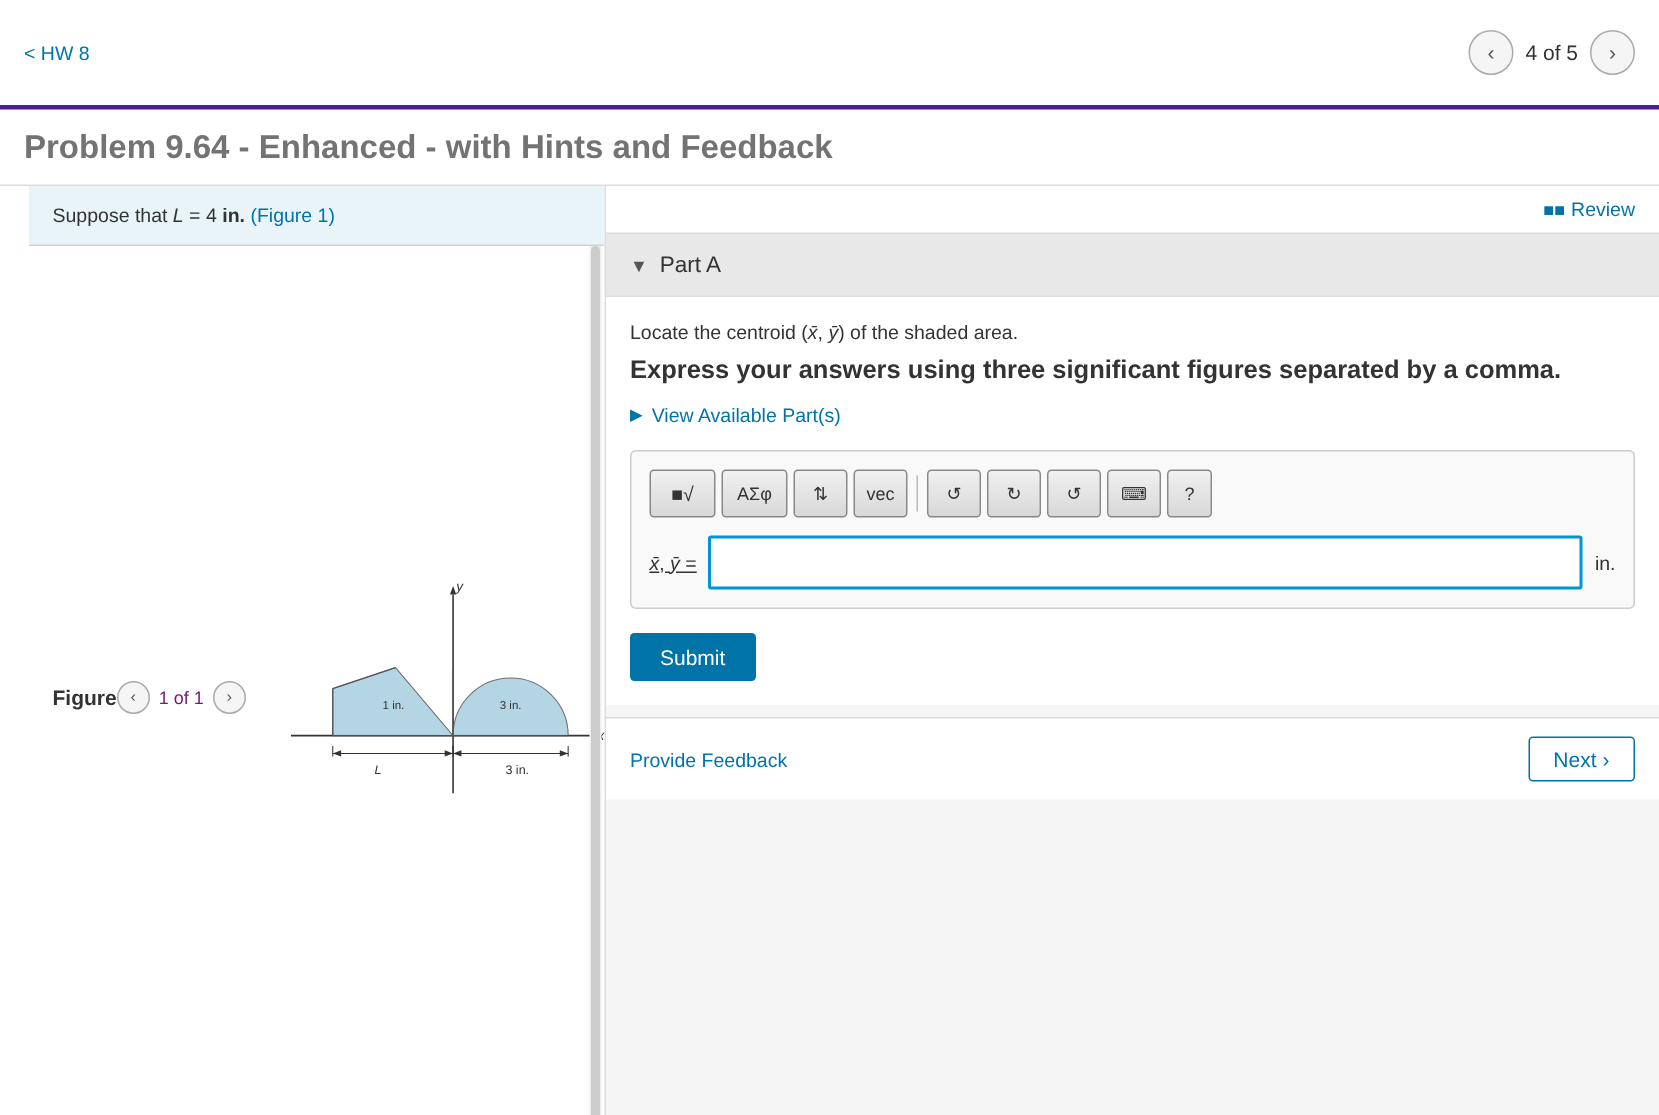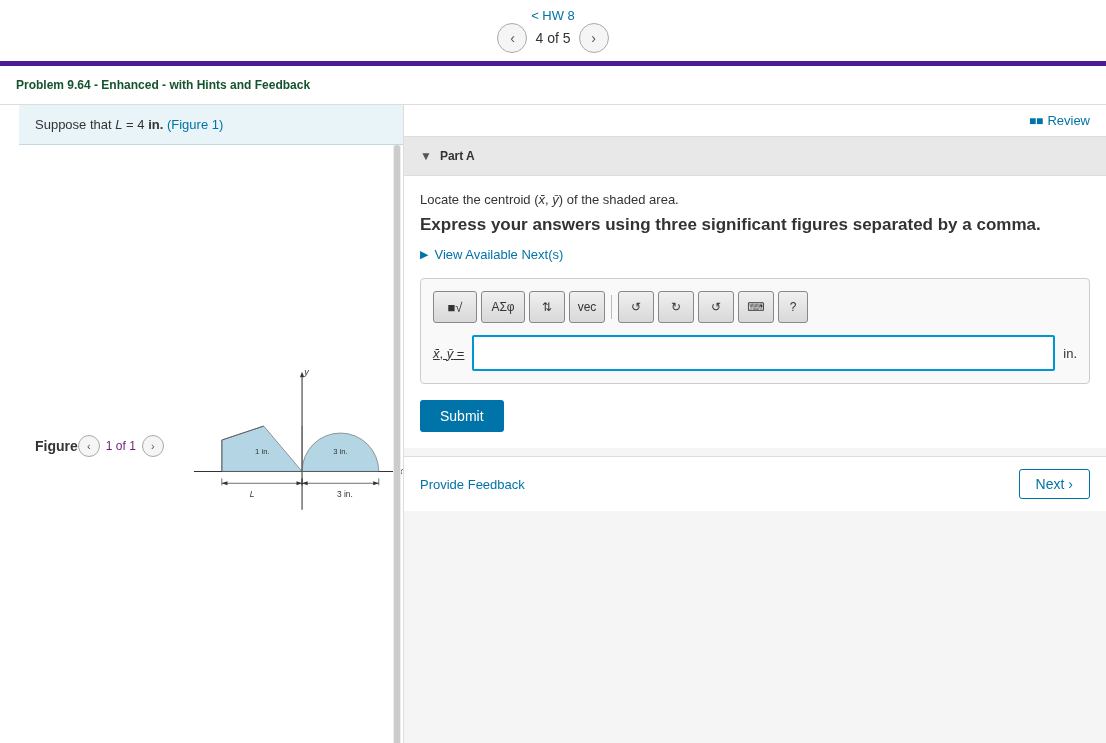--- a/index.html
+++ b/index.html
@@ -1,36 +1,35 @@
 <!DOCTYPE html>
 <html><head>
   <meta charset="utf-8">
   <style>
     * { box-sizing: border-box; margin: 0; padding: 0; }
     body { font-family: Arial, sans-serif; font-size: 14px; color: #333; background: #fff; }
 
     
     .top-nav {
       display: flex; align-items: center; justify-content: space-between;
-      padding: 8px 16px; border-bottom: 5px solid #4c1d95;
+      padding: 20px 16px; border-bottom: 3px solid #4c1d95;
       background: #fff;
-      flex-direction: column;
     }
     .back-link { color: #0073a8; text-decoration: none; font-size: 13px; cursor: pointer; }
     .nav-controls { display: flex; align-items: center; gap: 8px; }
     .nav-btn {
       width: 30px; height: 30px; border-radius: 50%; border: 1px solid #aaa;
       background: #f5f5f5; cursor: pointer; display: flex; align-items: center; justify-content: center;
       font-size: 14px; color: #555;
     }
     .page-indicator { font-size: 14px; color: #333; }
 
     
     .problem-title {
-      padding: 12px 16px; font-size: 12px; font-weight: bold; color: #14532d;
+      padding: 12px 16px; font-size: 22px; font-weight: bold; color: #737373;
       border-bottom: 1px solid #ddd;
     }
 
     
     .main-layout { display: flex; height: calc(743px - 100px); margin-left: 19px; }
 
     
     .left-panel {
       width: 385px; min-width: 385px; border-right: 1px solid #ddd;
       display: flex; flex-direction: column; overflow: hidden;
@@ -63,21 +62,21 @@
     .review-link { color: #0073a8; text-decoration: none; font-size: 13px; cursor: pointer; display: flex; align-items: center; gap: 4px; }
 
     
     .part-section { background: #fff; margin: 0; }
     .part-header {
       display: flex; align-items: center; gap: 8px;
       padding: 12px 16px; background: #e8e8e8; border-bottom: 1px solid #ddd;
       cursor: pointer;
     }
     .part-header-arrow { color: #555; font-size: 12px; }
-    .part-header-title { font-weight: bold; font-size: 12px; }
+    .part-header-title { font-weight: normal; font-size: 15px; }
     .part-body { padding: 16px; }
     .part-description { font-size: 13px; margin-bottom: 8px; color: #333; }
     .part-instruction { font-size: 17px; font-weight: bold; margin-bottom: 12px; color: #333; }
 
     .hint-link {
       display: flex; align-items: center; gap: 6px;
       color: #0073a8; text-decoration: none; font-size: 13px; cursor: pointer; margin-bottom: 16px;
     }
     .hint-arrow { font-size: 11px; }
 
@@ -221,21 +220,21 @@
         <span class="part-header-title">Part A</span>
       </div>
       <div class="part-body">
         <p class="part-description">
           Locate the centroid (<em>x̄</em>, <em>ȳ</em>) of the shaded area.
         </p>
         <p class="part-instruction">Express your answers using three significant figures separated by a comma.</p>
 
         <a class="hint-link">
           <span class="hint-arrow">▶</span>
-          <span>View Available Next(s)</span>
+          <span>View Available Part(s)</span>
         </a>
 
         <div class="answer-box">
 
           <div class="toolbar">
             <button class="toolbar-btn" style="font-size:13px;">
               <span>■√</span>
             </button>
             <button class="toolbar-btn">
               <span>ΑΣφ</span>

